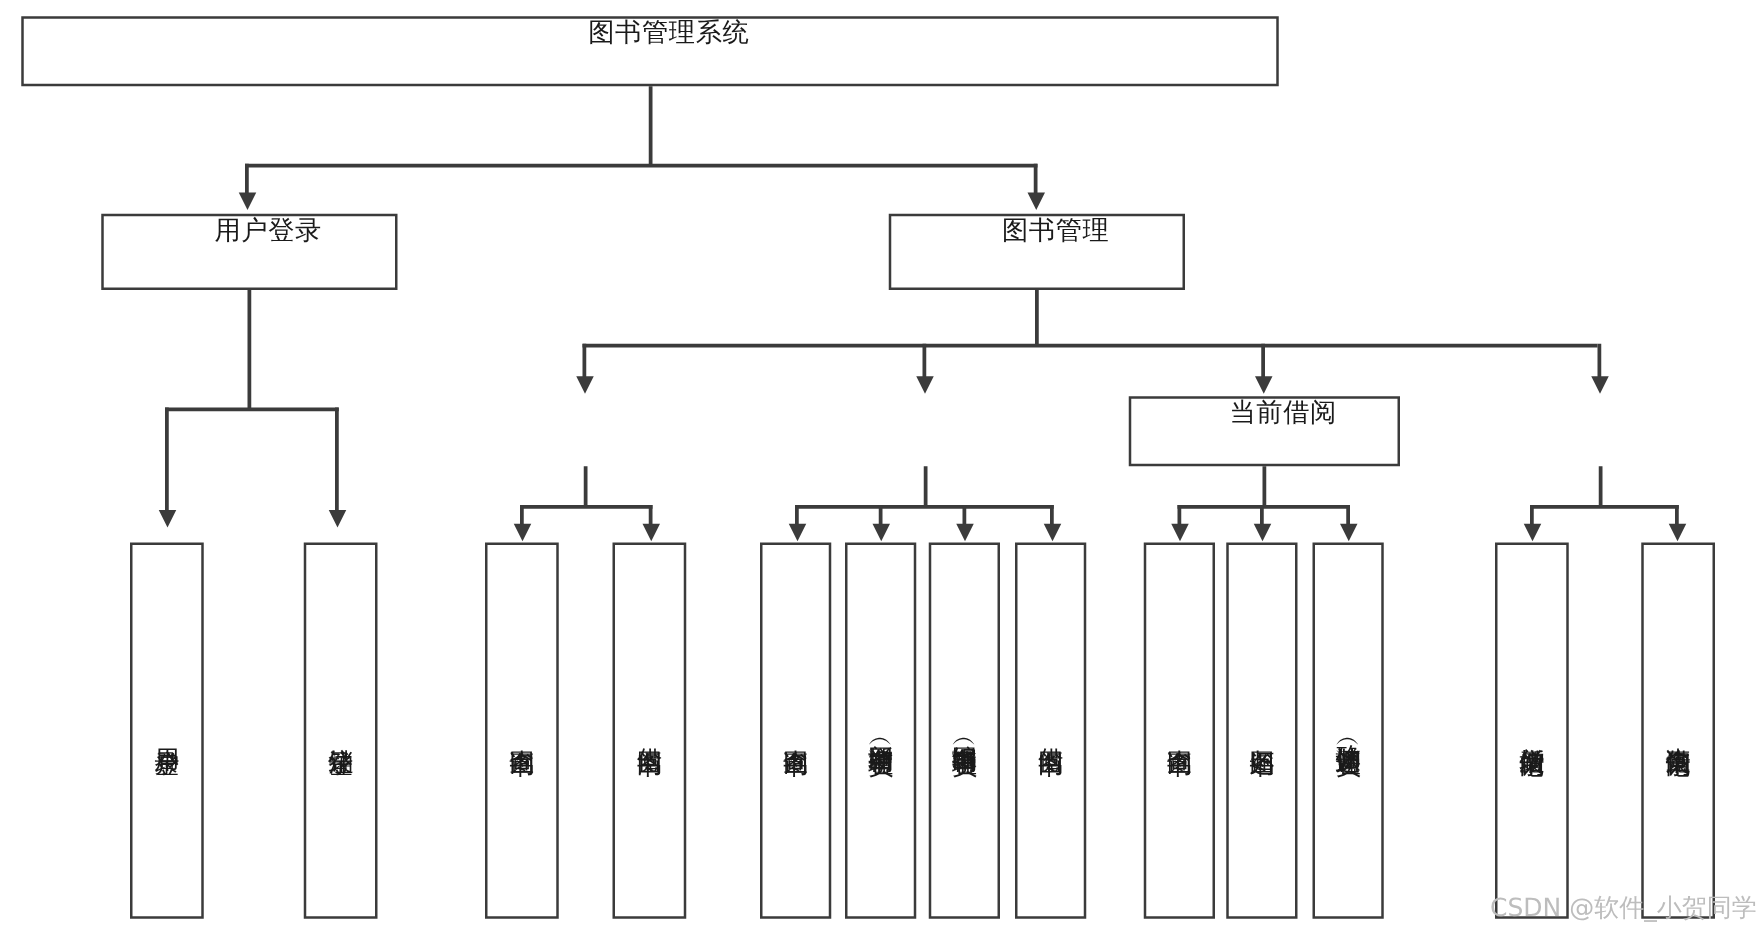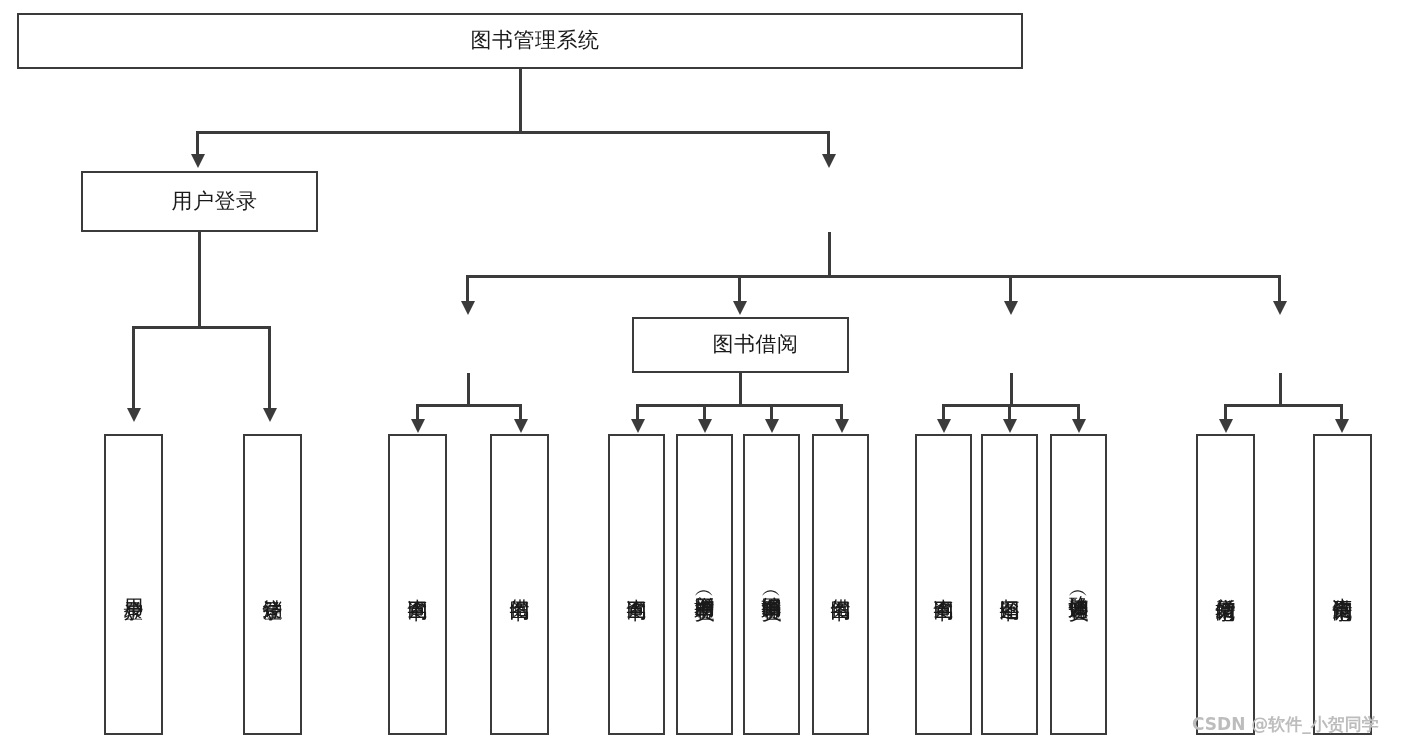--- a/index.html
+++ b/index.html
@@ -19,21 +19,20 @@
     overflow: hidden;
   }
 
   
   .node {
     position: absolute;
     box-sizing: border-box;
     background: #ffffff;
     border: 2px solid #3b3b3b;
     display: flex;
-    align-items: center;
     justify-content: center;
     color: #1a1a1a;
     padding-left: 30px;
   }
   .node .label {
     display: block;
     text-align: center;
     line-height: 1.12;
     letter-spacing: 0.5px;
   }
@@ -76,25 +75,24 @@
     height: 0;
     border-left: 7px solid transparent;
     border-right: 7px solid transparent;
     border-top: 14px solid #3b3b3b;
   }
 
   
   #watermark {
     position: absolute;
     color: #bdbdbd;
-    font-size: 17px;
+    font-size: 20px;
     white-space: nowrap;
     user-select: none;
     pointer-events: none;
-    font-weight: bold;
   }
 </style>
 </head>
 <body>
 
 <div id="canvas">
 
   <div class="node root h" style="left:17px; top:13px; width:1006px; height:56px;">
     <span class="label">图书管理系统</span>
   </div>
@@ -105,20 +103,23 @@
   <div class="ln vert" style="left:196px; top:131px; width:3px; height:24px;"></div>
   <div class="arrow" style="left:191px; top:154px;"></div>
 
   <div class="ln vert" style="left:827px; top:131px; width:3px; height:24px;"></div>
   <div class="arrow" style="left:822px; top:154px;"></div>
 
   <div class="node h" style="left:81px; top:171px; width:237px; height:61px;">
     <span class="label">用户登录</span>
   </div>
 
+  <div class="node h" style="left:711px; top:171px; width:237px; height:61px;">
+    <span class="label">图书管理</span>
+  </div>
 
   <div class="ln vert" style="left:198px; top:232px; width:3px; height:95px;"></div>
   <div class="ln horiz" style="left:132px; top:326px; width:139px; height:3px;"></div>
   <div class="ln vert" style="left:132px; top:326px; width:3px; height:83px;"></div>
   <div class="arrow" style="left:127px; top:408px;"></div>
   <div class="ln vert" style="left:268px; top:326px; width:3px; height:83px;"></div>
   <div class="arrow" style="left:263px; top:408px;"></div>
 
   <div class="ln vert" style="left:828px; top:232px; width:3px; height:44px;"></div>
   <div class="ln horiz" style="left:466px; top:275px; width:812px; height:3px;"></div>
@@ -129,24 +130,24 @@
   <div class="ln vert" style="left:738px; top:275px; width:3px; height:27px;"></div>
   <div class="arrow" style="left:733px; top:301px;"></div>
 
   <div class="ln vert" style="left:1009px; top:275px; width:3px; height:27px;"></div>
   <div class="arrow" style="left:1004px; top:301px;"></div>
 
   <div class="ln vert" style="left:1278px; top:275px; width:3px; height:27px;"></div>
   <div class="arrow" style="left:1273px; top:301px;"></div>
 
 
-  <div class="node h" style="left:632px; top:317px; width:217px; height:56px;">
-    <span class="label">图书借阅</span>
-  </div>
-
+
+  <div class="node h" style="left:903px; top:317px; width:217px; height:56px;">
+    <span class="label">当前借阅</span>
+  </div>
 
 
   <div class="ln vert" style="left:467px; top:373px; width:3px; height:32px;"></div>
   <div class="ln horiz" style="left:416px; top:404px; width:106px; height:3px;"></div>
   <div class="ln vert" style="left:416px; top:404px; width:3px; height:16px;"></div>
   <div class="arrow" style="left:411px; top:419px;"></div>
   <div class="ln vert" style="left:519px; top:404px; width:3px; height:16px;"></div>
   <div class="arrow" style="left:514px; top:419px;"></div>
 
   <div class="ln vert" style="left:739px; top:373px; width:3px; height:32px;"></div>

